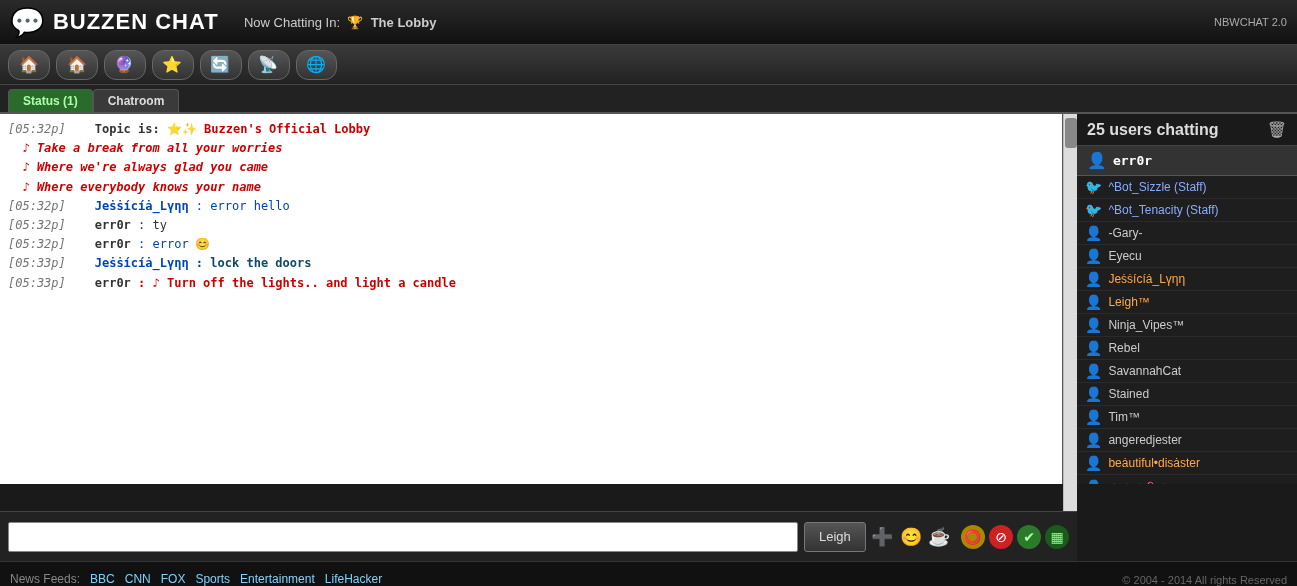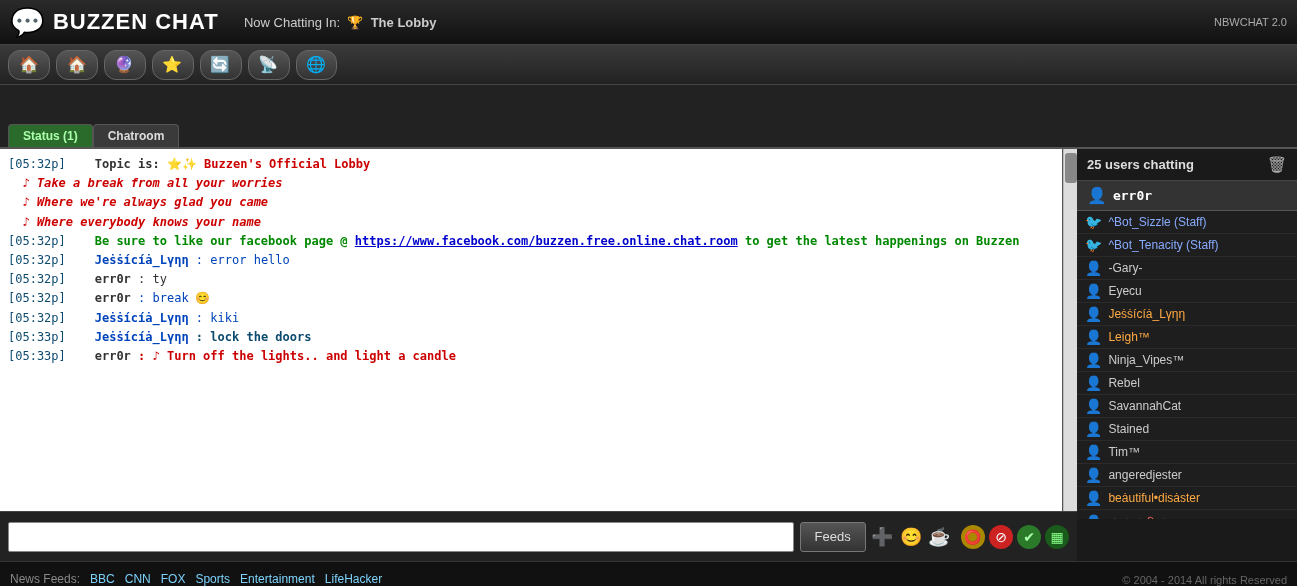--- a/index.html
+++ b/index.html
@@ -77,42 +77,41 @@
       border-radius: 4px 4px 0 0;
       cursor: pointer;
       font-size: 12px;
       font-weight: bold;
       border: 1px solid #555;
       border-bottom: none;
     }
     .tab-status {
       background: #2a6a2a;
       color: #aaffaa;
-      margin-top: 35px;
     }
     .tab-chatroom {
       background: #3a3a3a;
       color: #ddd;
     }
 
     
     #chat-area {
       flex: 1;
       background: white;
       overflow-y: auto;
       padding: 6px 8px;
       border-right: 1px solid #555;
       height: 370px;
     }
     .chat-line {
       line-height: 1.6;
       font-size: 12px;
       font-family: monospace;
     }
-    .ts { color: #0c4a6e; }
+    .ts { color: #737373; font-style: italic; }
     .topic-label { color: #333; font-weight: bold; }
     .topic-text { color: #cc0000; font-weight: bold; }
     .song-line { color: #cc0000; font-style: italic; font-weight: bold; }
     .fb-line { color: #008800; font-weight: bold; }
     .fb-link { color: #0000cc; font-weight: bold; }
 
     
     #user-panel {
       width: 220px;
       background: #1e1e1e;
@@ -123,21 +122,21 @@
     #user-panel-header {
       background: #1a1a1a;
       padding: 6px 10px;
       display: flex;
       align-items: center;
       justify-content: space-between;
       border-bottom: 1px solid #444;
     }
     #user-count {
       color: #ddd;
-      font-size: 13px;
+      font-size: 16px;
       font-weight: bold;
     }
     #trash-icon {
       color: #aaa;
       font-size: 16px;
       cursor: pointer;
     }
     #current-user {
       background: #333;
       padding: 5px 10px;
@@ -329,44 +328,35 @@
           <div class="chat-line song-line">
             &nbsp;&nbsp;♪ Take a break from all your worries
           </div>
           <div class="chat-line song-line">
             &nbsp;&nbsp;♪ Where we're always glad you came
           </div>
           <div class="chat-line song-line">
             &nbsp;&nbsp;♪ Where everybody knows your name
           </div>
 
-          <div class="chat-line">
-            <span class="ts">[05:32p]</span>&nbsp;&nbsp;&nbsp;
-            <span class="fb-line">Be sure to like our facebook page @ <a class="fb-link" href="#">https://www.facebook.com/buzzen.free.online.chat.room</a> to get the latest happenings on Buzzen</span>
-          </div>
 
           <div class="chat-line">
             <span class="ts">[05:32p]</span>&nbsp;&nbsp;&nbsp;
             <span style="font-weight:bold;font-family:monospace;color:#0044bb">Jeṡṡícíȧ_Lүηη</span>
             <span style="color:#0044bb"> : error hello</span>
           </div>
           <div class="chat-line">
             <span class="ts">[05:32p]</span>&nbsp;&nbsp;&nbsp;
             <span style="font-weight:bold;font-family:monospace;color:#333">err0r</span>
             <span style="color:#333"> : ty</span>
           </div>
           <div class="chat-line">
             <span class="ts">[05:32p]</span>&nbsp;&nbsp;&nbsp;
             <span style="font-weight:bold;font-family:monospace;color:#333">err0r</span>
-            <span style="color:#0044bb"> : break 😊</span>
-          </div>
-          <div class="chat-line">
-            <span class="ts">[05:32p]</span>&nbsp;&nbsp;&nbsp;
-            <span style="font-weight:bold;font-family:monospace;color:#0044bb">Jeṡṡícíȧ_Lүηη</span>
-            <span style="color:#0044bb"> : kiki</span>
+            <span style="color:#0044bb"> : error 😊</span>
           </div>
           <div class="chat-line">
             <span class="ts">[05:33p]</span>&nbsp;&nbsp;&nbsp;
             <span style="font-weight:bold;font-family:monospace;color:#0044bb">Jeṡṡícíȧ_Lүηη</span>
             <span style="color:#0c4a6e; font-weight:bold"> : lock the doors</span>
           </div>
           <div class="chat-line">
             <span class="ts">[05:33p]</span>&nbsp;&nbsp;&nbsp;
             <span style="font-weight:bold;font-family:monospace;color:#333">err0r</span>
             <span style="color:#cc0000;font-weight:bold"> : ♪ Turn off the lights.. and light a candle</span>
@@ -374,21 +364,21 @@
         </div>
 
         <div id="chat-scroll">
           <div id="scroll-thumb"></div>
         </div>
 
       </div>
 
       <div id="input-area">
         <input id="chat-input" type="text" placeholder="" style="">
-        <button id="send-btn">Feeds</button>
+        <button id="send-btn">Leigh</button>
         <span class="input-icon-btn">➕</span>
         <span class="input-icon-btn">😊</span>
         <span class="input-icon-btn">☕</span>
         <div id="right-input-icons">
           <span class="ri-btn bico bico-gold">⭕</span>
           <span class="ri-btn bico bico-red">⊘</span>
           <span class="ri-btn bico bico-green">✔</span>
           <span class="ri-btn bico bico-dgreen">▦</span>
         </div>
       </div>

